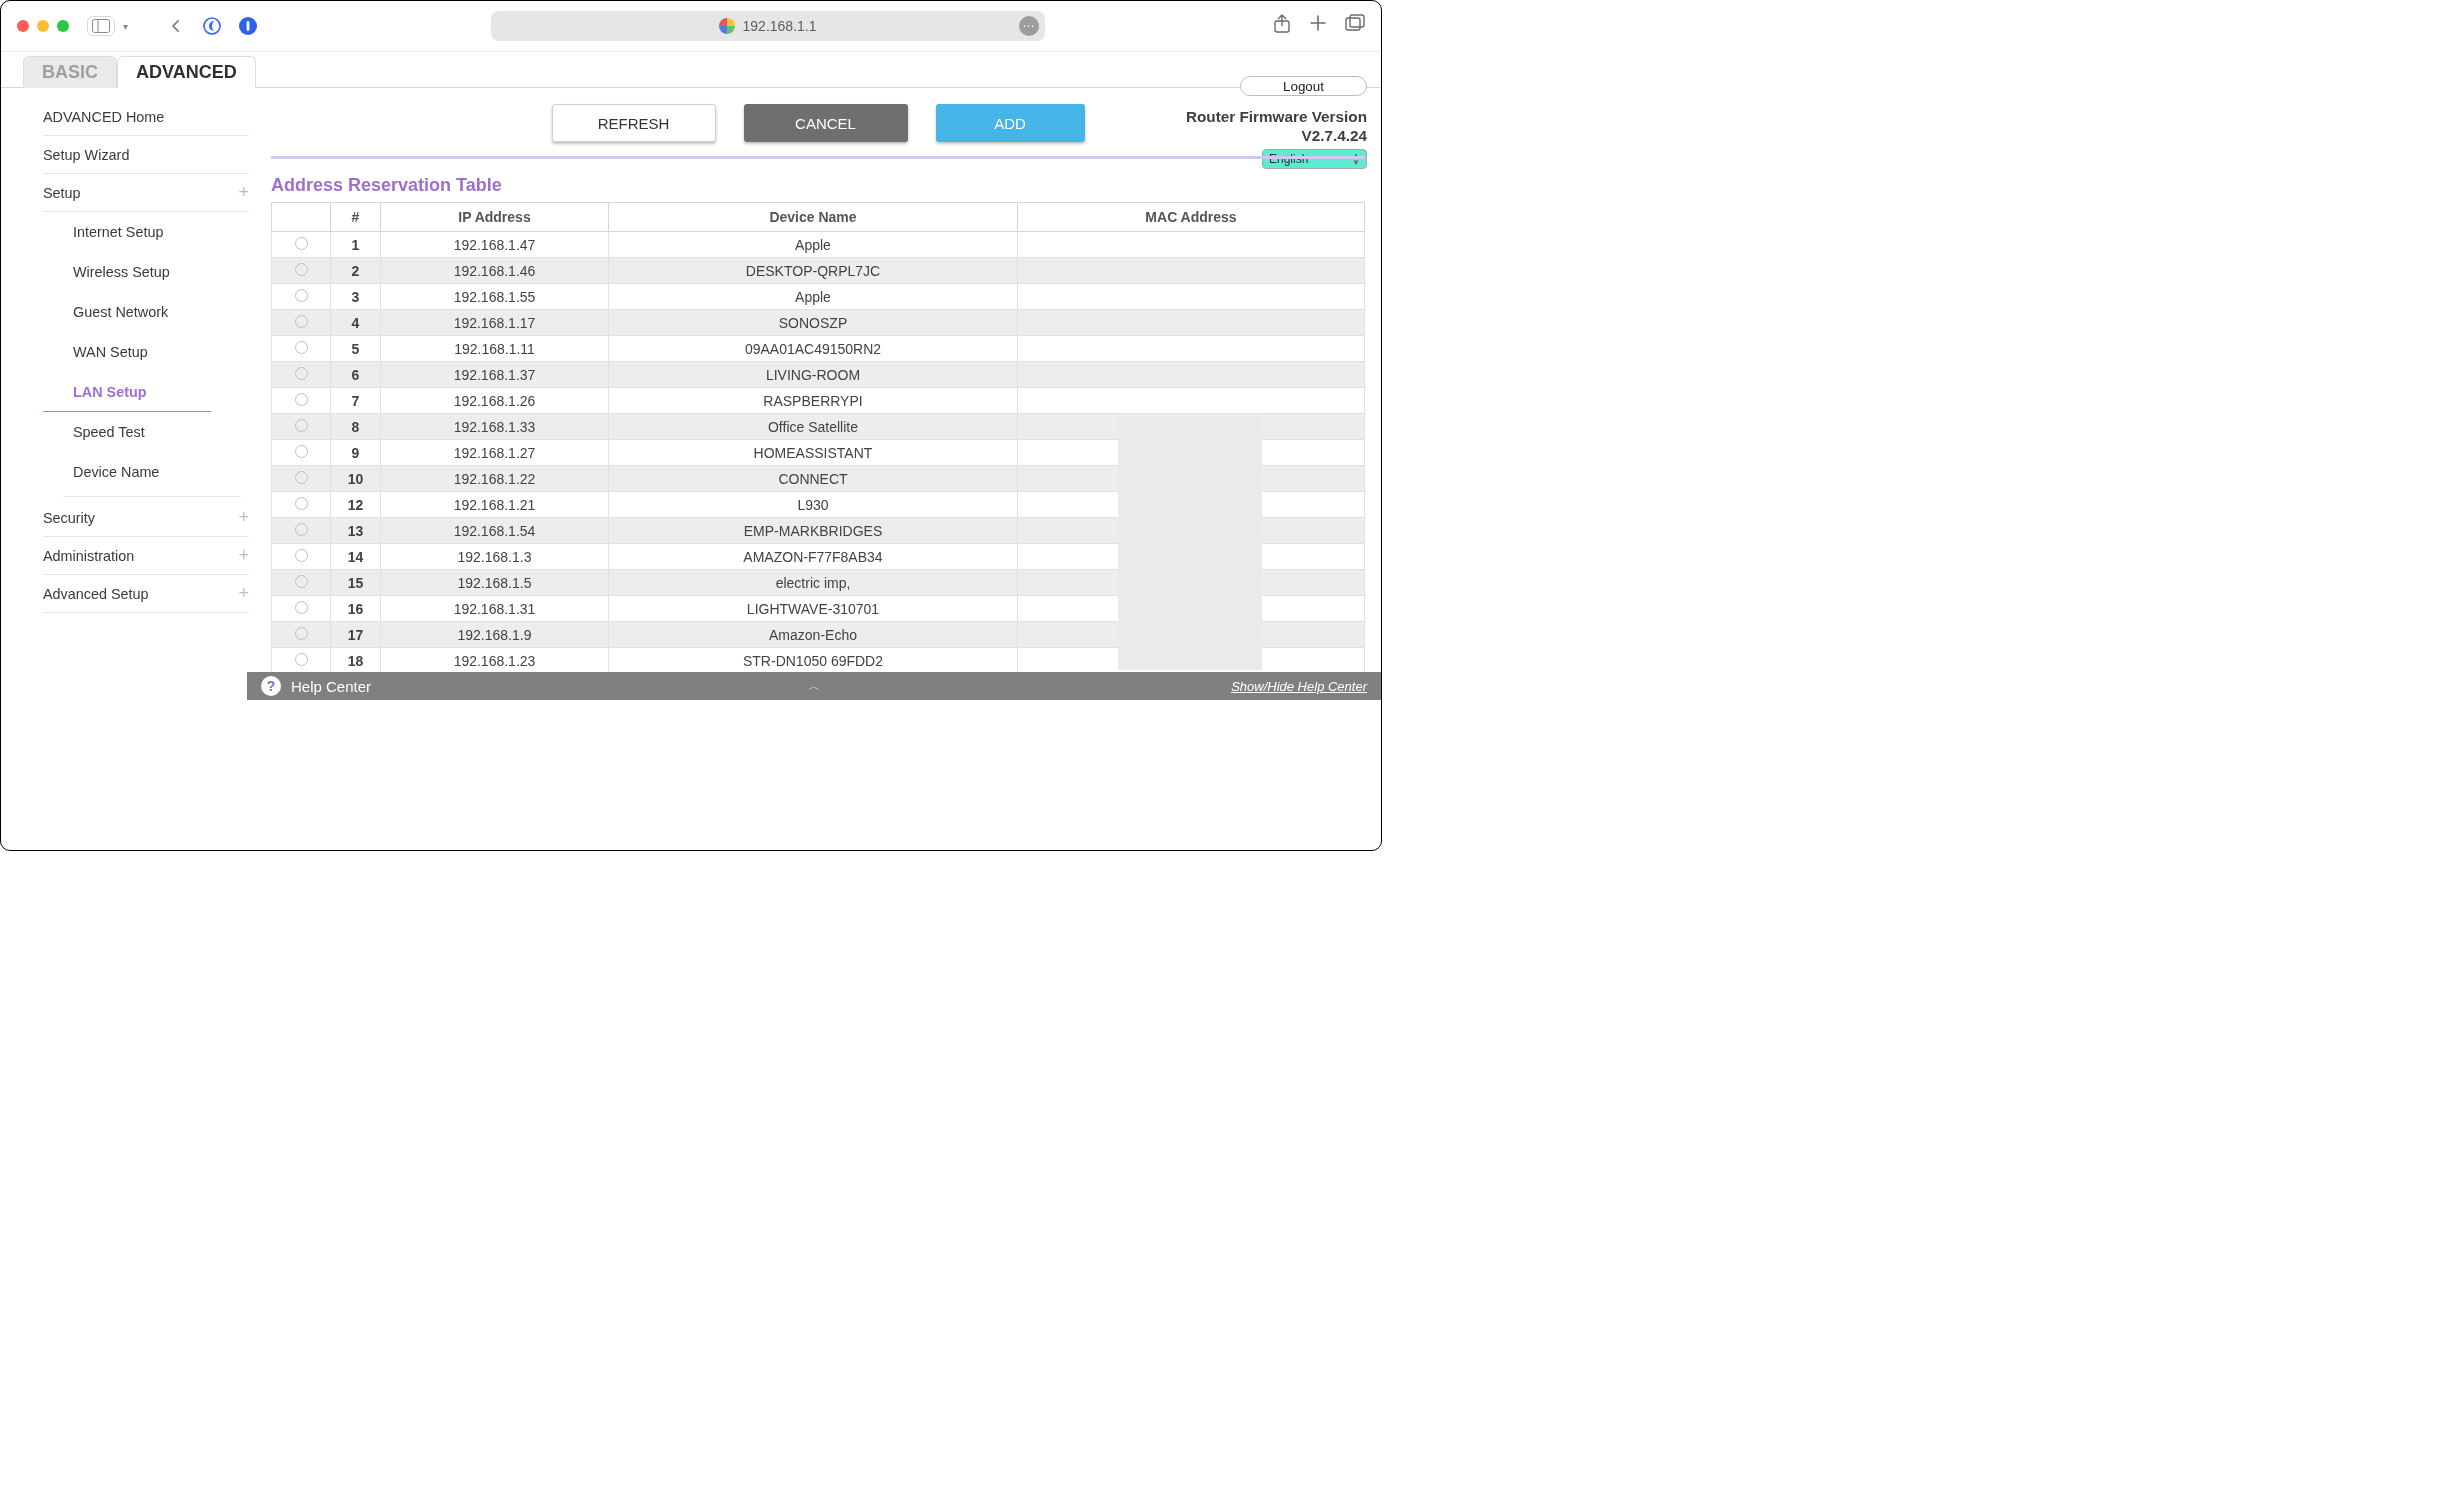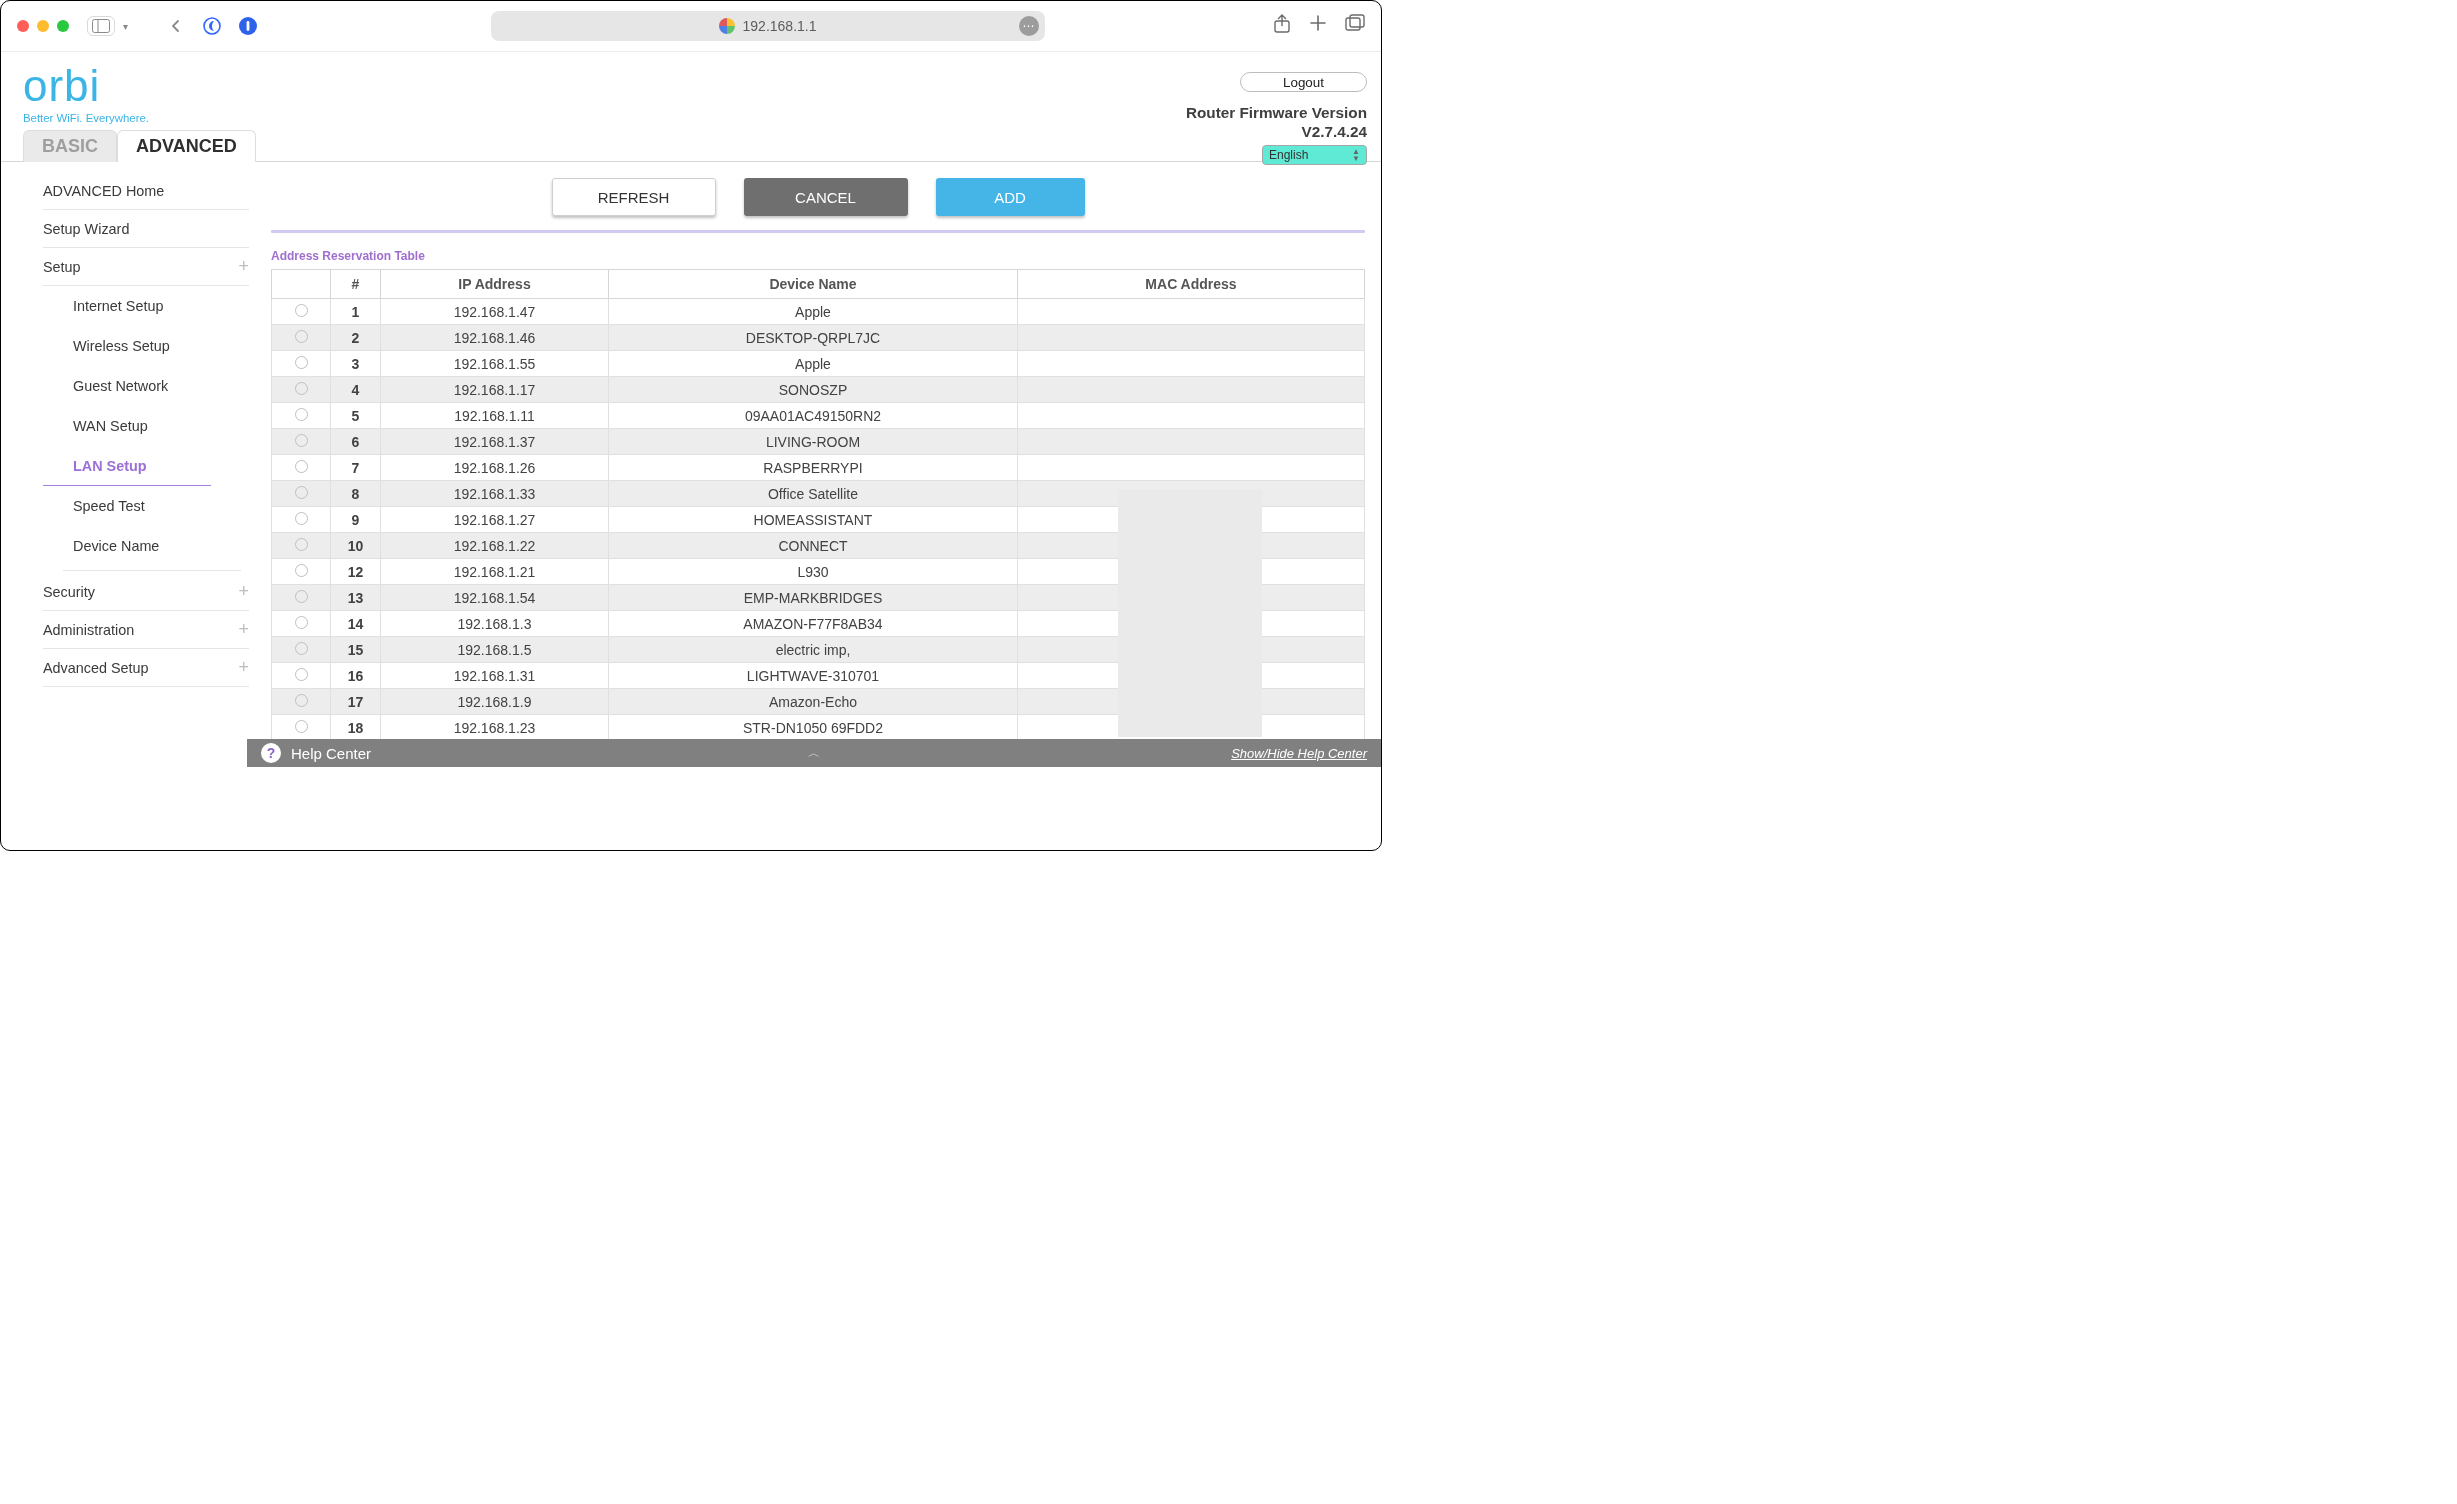--- a/index.html
+++ b/index.html
@@ -47,21 +47,21 @@
 
 .main{ flex:1; padding:14px 16px 0 16px; position:relative; }
 .page-title{ color:#9a92e3; font-size:20px; font-weight:800; margin-bottom:6px;}
 .action-row{ display:flex; justify-content:center; gap:28px; margin:2px 0 14px;}
 .btn{ width:164px; height:38px; font-size:15px; font-weight:500; border-radius:3px; border:none; display:flex; align-items:center; justify-content:center; cursor:pointer; box-shadow:0 2px 3px rgba(0,0,0,.25);}
 .btn.refresh{ background:#fff; color:#333; border:1px solid #cfcfcf;}
 .btn.cancel{ background:#6f6f6f; color:#fff;}
 .btn.add{ background:#45b4e6; color:#fff; width:149px;}
 .hr-purple{ height:3px; background:#cfcaf1; margin-bottom:16px; border-radius:1px;}
 
-.table-title{ color:#a06fce; font-weight:700; font-size:12px; margin-bottom:6px;margin-top:12px;}
+.table-title{ color:#a06fce; font-weight:700; font-size:18px; margin-bottom:6px;margin-top:12px;}
 table.res{ width:100%; border-collapse:collapse; font-size:14px; color:#424242; }
 table.res th{ background:#fff; border:1px solid #d6d6d6; padding:6px 4px; font-weight:700; color:#555; font-size:14px;}
 table.res td{ border:1px solid #e0e0e0; padding:4px 4px; text-align:center; height:26px;}
 table.res tr:nth-child(even) td{ background:#ededed; }
 table.res tr:nth-child(odd) td{ background:#fff; }
 table.res th:nth-child(1),table.res td:nth-child(1){ width:59px;}
 table.res th:nth-child(2),table.res td:nth-child(2){ width:50px; font-weight:700;}
 table.res th:nth-child(3),table.res td:nth-child(3){ width:228px;}
 table.res th:nth-child(5),table.res td:nth-child(5){ width:347px;}
 .radio{ width:13px; height:13px; border:1.5px solid #bfbfbf; border-radius:50%; display:inline-block;}
@@ -126,24 +126,20 @@
           <path d="M9 2 V16 M2 9 H16" stroke="#6b6b6b" stroke-width="1.6" stroke-linecap="round"></path>
         </svg></span>
     <span><svg width="20" height="18" viewBox="0 0 20 18">
           <rect x="1" y="4" width="14" height="12" rx="2" fill="none" stroke="#6b6b6b" stroke-width="1.4"></rect>
           <rect x="5" y="1" width="14" height="12" rx="2" fill="none" stroke="#6b6b6b" stroke-width="1.4"></rect>
         </svg></span>
   </div>
 </div>
 
 <div class="app">
-  <div class="brand">
-    <div class="logo">orbi</div>
-    <div class="tag">Better WiFi. Everywhere.</div>
-  </div>
   <div class="logout">Logout</div>
   <div class="fw">
     <div>Router Firmware Version</div>
     <div>V2.7.4.24</div>
   </div>
   <div class="lang">
     <span>English</span>
     <span class="arrws">
         <span>▲</span>
         <span>▼</span>

